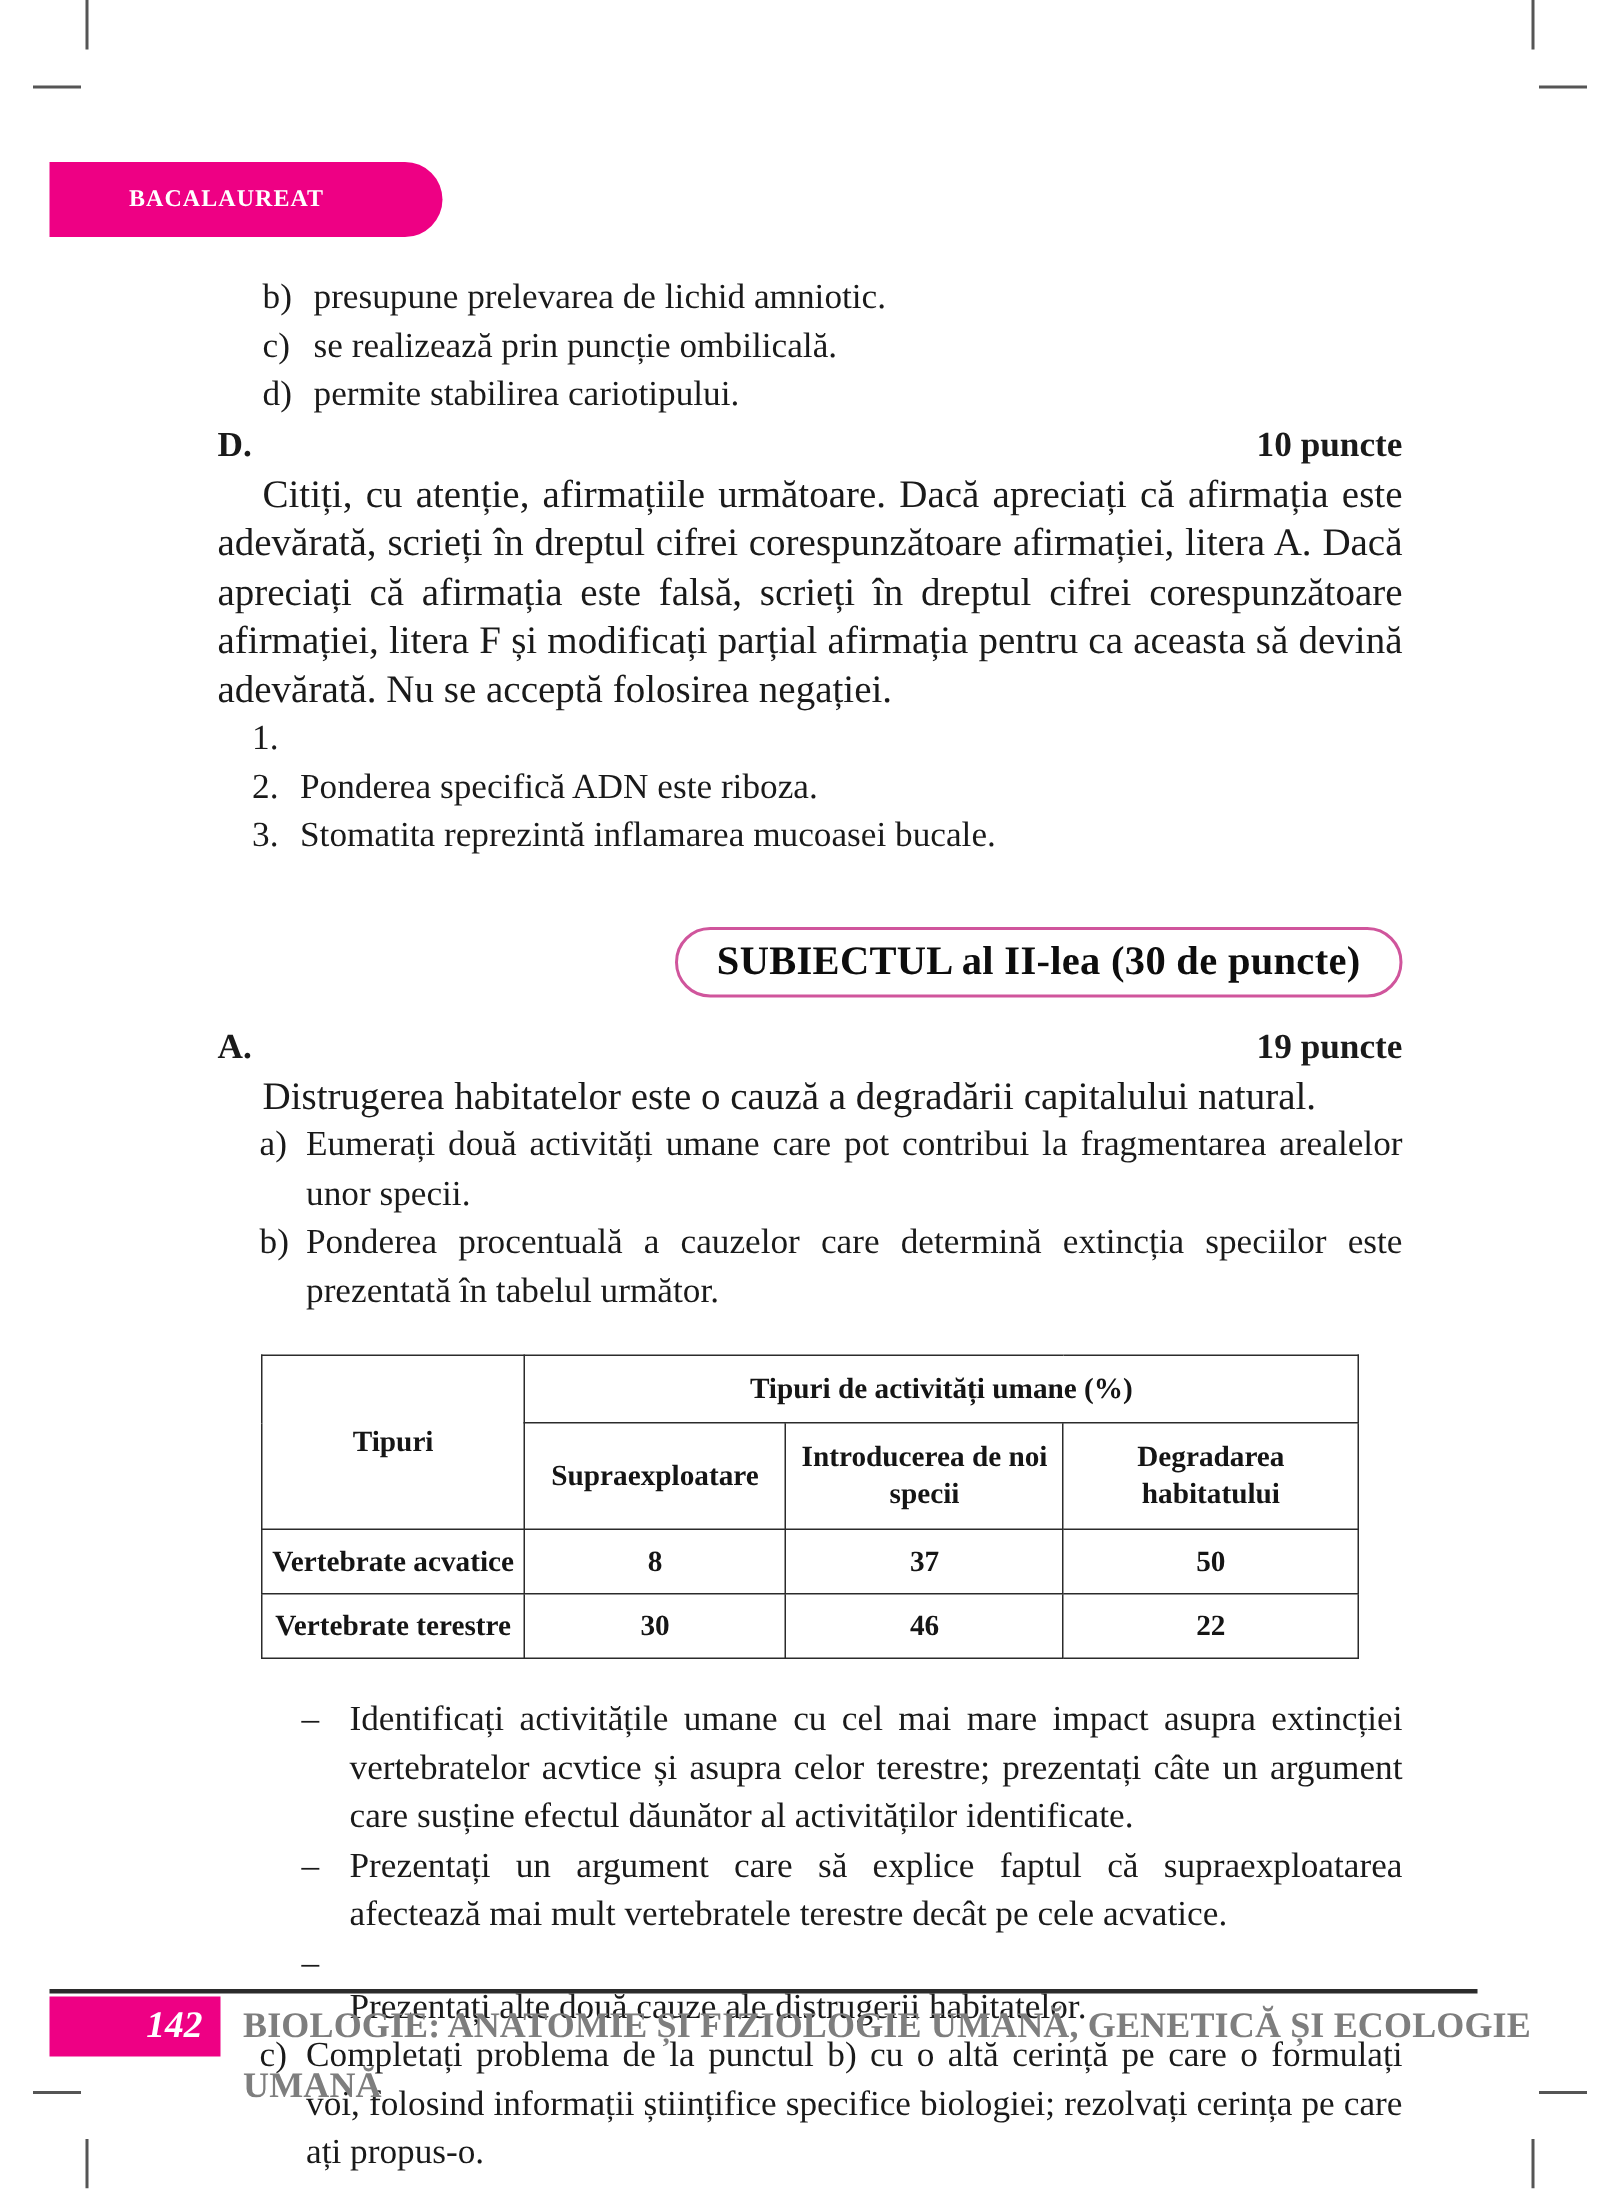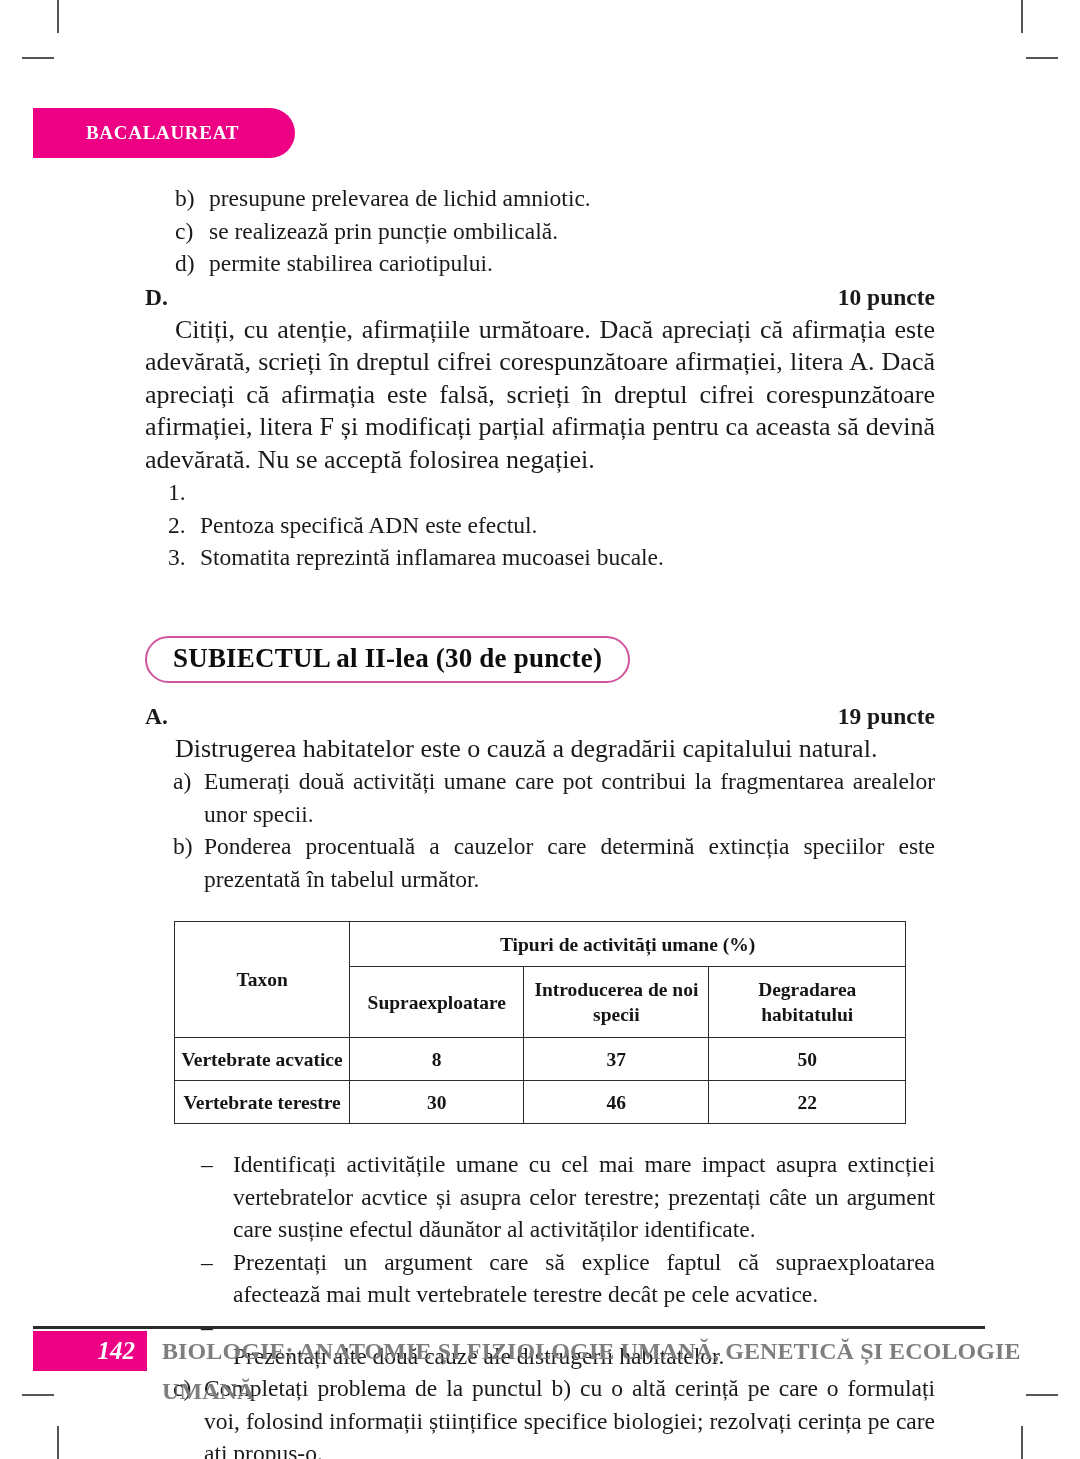--- a/index.html
+++ b/index.html
@@ -43,21 +43,21 @@
     border-radius: 0 26px 26px 0;
     box-sizing: border-box;
   }
   .header-tab-label {
     position: absolute;
     left: 53px;
     top: 0;
     line-height: 50px;
     color: #ffffff;
     font-weight: bold;
-    font-size: 19px;
+    font-size: 16px;
     letter-spacing: 0.7px;
   }
 
   
   .content {
     position: absolute;
     left: 145px;
     top: 182px;
     width: 790px;
   }
@@ -106,22 +106,22 @@
     margin-left: 23px;
   }
   .num-row .marker {
     width: 32px;
     flex: 0 0 32px;
     text-align: left;
   }
 
   
   .subject-pill-wrap {
-    text-align: left;
-    margin-top: 62px;
+    text-align: right;
+    margin-top: 44px;
     margin-bottom: 16px;
   }
   .subject-pill {
     display: inline-block;
     border: 2px solid #d0559c;
     border-radius: 28px;
     padding: 5px 26px 7px 26px;
     font-size: 27px;
     font-weight: bold;
     color: #0d0d0d;
@@ -268,21 +268,21 @@
   </div>
 
   <p class="para">Citiți, cu atenție, afirmațiile următoare. Dacă apreciați că afirmația este adevărată, scrieți în dreptul cifrei corespunzătoare afirmației, litera A. Dacă apreciați că afirmația este falsă, scrieți în dreptul cifrei corespunzătoare afirmației, litera F și modificați parțial afirmația pentru ca aceasta să devină adevărată. Nu se acceptă folosirea negației.</p>
 
   <div>
     <div class="num-row">
       <span class="marker">1.</span>
     </div>
     <div class="num-row">
       <span class="marker">2.</span>
-      <span class="txt">Pentoza specifică ADN este efectul.</span>
+      <span class="txt">Ponderea specifică ADN este riboza.</span>
     </div>
     <div class="num-row">
       <span class="marker">3.</span>
       <span class="txt">Stomatita reprezintă inflamarea mucoasei bucale.</span>
     </div>
   </div>
 
   <div class="subject-pill-wrap">
     <span class="subject-pill">SUBIECTUL al II-lea (30 de puncte)</span>
   </div>
@@ -300,21 +300,21 @@
   </div>
   <div class="hang">
     <span class="marker">b)</span>
     <span class="txt">Ponderea procentuală a cauzelor care determină extincția speciilor este prezentată în tabelul următor.</span>
   </div>
 
   <div class="tbl-wrap">
     <table class="data">
       <tbody>
         <tr>
-          <td class="col-taxon cell-taxon" rowspan="2">Taxon</td>
+          <td class="col-taxon cell-taxon" rowspan="2">Tipuri</td>
           <td class="cell-span" colspan="3">Tipuri de activități umane (%)</td>
         </tr>
         <tr>
           <td class="col-supra cell-sub">Supraexploatare</td>
           <td class="col-intro cell-sub">Introducerea de noi specii</td>
           <td class="col-degr cell-sub">Degradarea habitatului</td>
         </tr>
         <tr>
           <td class="cell-data">Vertebrate acvatice</td>
           <td class="cell-data">8</td>

